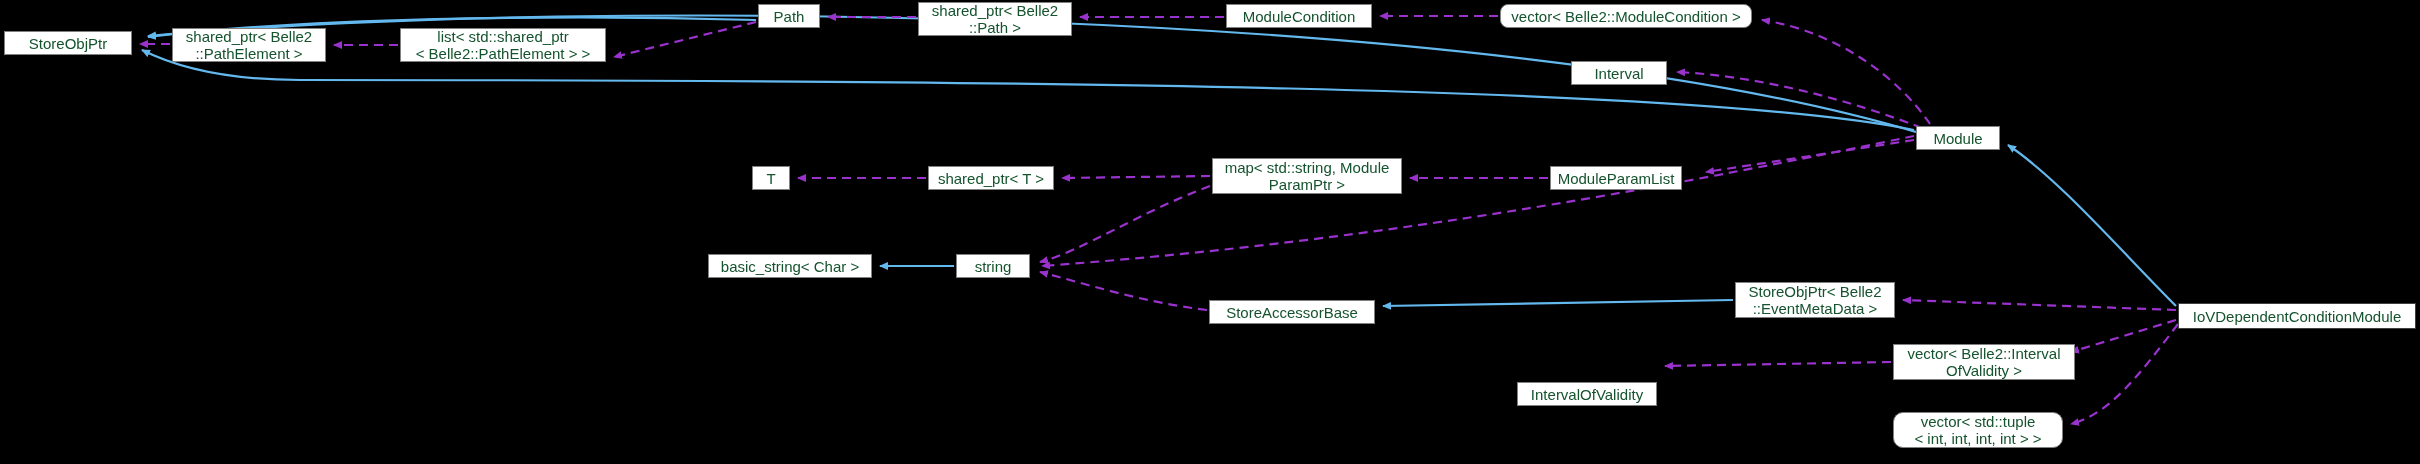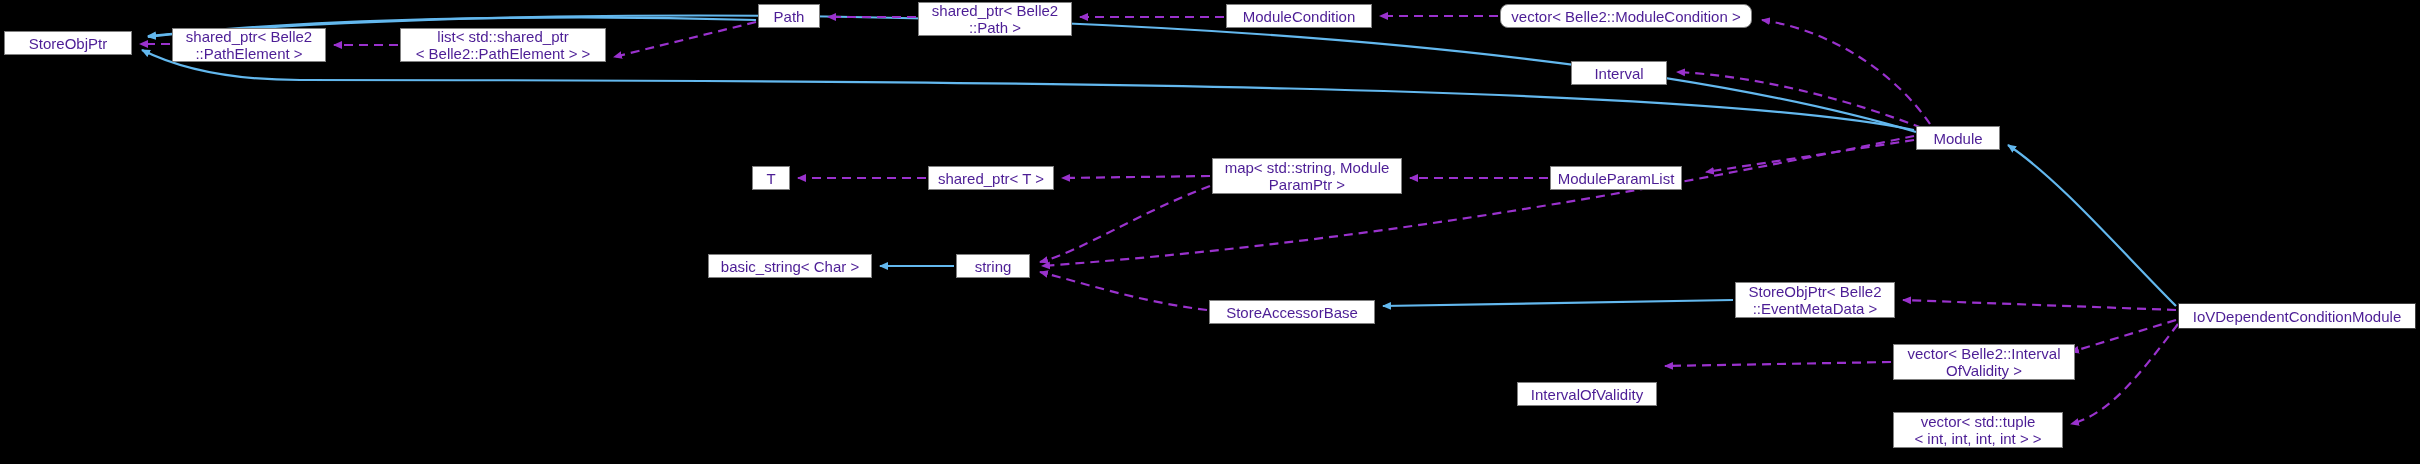--- a/index.html
+++ b/index.html
@@ -21,21 +21,21 @@
     top: 0;
     width: 2420px;
     height: 464px;
     pointer-events: none;
   }
   .node {
     position: absolute;
     box-sizing: border-box;
     background: #ffffff;
     border: 1px solid #808080;
-    color: #4c1d95;
+    color: #14532d;
     font-size: 15px;
     line-height: 17px;
     display: flex;
     align-items: center;
     justify-content: center;
     text-align: center;
     white-space: pre-line;
     padding: 1px 4px;
     z-index: 5;
   }
@@ -133,16 +133,16 @@
       <div class="node" style="left: 1550px; top: 166px; width: 132px; height: 24px;"><span class="lbl">ModuleParamList</span></div>
       <div class="node" style="left: 708px; top: 254px; width: 164px; height: 24px;"><span class="lbl">basic_string&lt; Char &gt;</span></div>
       <div class="node" style="left: 956px; top: 254px; width: 74px; height: 24px;"><span class="lbl">string</span></div>
       <div class="node" style="left: 1209px; top: 300px; width: 166px; height: 24px;"><span class="lbl">StoreAccessorBase</span></div>
       <div class="node" style="left: 1735px; top: 282px; width: 160px; height: 36px;"><span class="lbl">StoreObjPtr&lt; Belle2
 ::EventMetaData &gt;</span></div>
       <div class="node highlight" style="left: 2178px; top: 303px; width: 238px; height: 26px;"><span class="lbl">IoVDependentConditionModule</span></div>
       <div class="node" style="left: 1517px; top: 354px; width: 140px; height: 24px; margin-top: 28px;"><span class="lbl">IntervalOfValidity</span></div>
       <div class="node" style="left: 1893px; top: 344px; width: 182px; height: 36px;"><span class="lbl">vector&lt; Belle2::Interval
 OfValidity &gt;</span></div>
-      <div class="node" style="left: 1893px; top: 412px; width: 170px; height: 36px;"><span class="lbl">vector&lt; std::tuple
+      <div class="node" style="left: 1893px; top: 412px; width: 170px; height: 36px; border-radius: 10px;"><span class="lbl">vector&lt; std::tuple
 &lt; int, int, int, int &gt; &gt;</span></div>
     </div>
 </div>
 
 </body></html>

